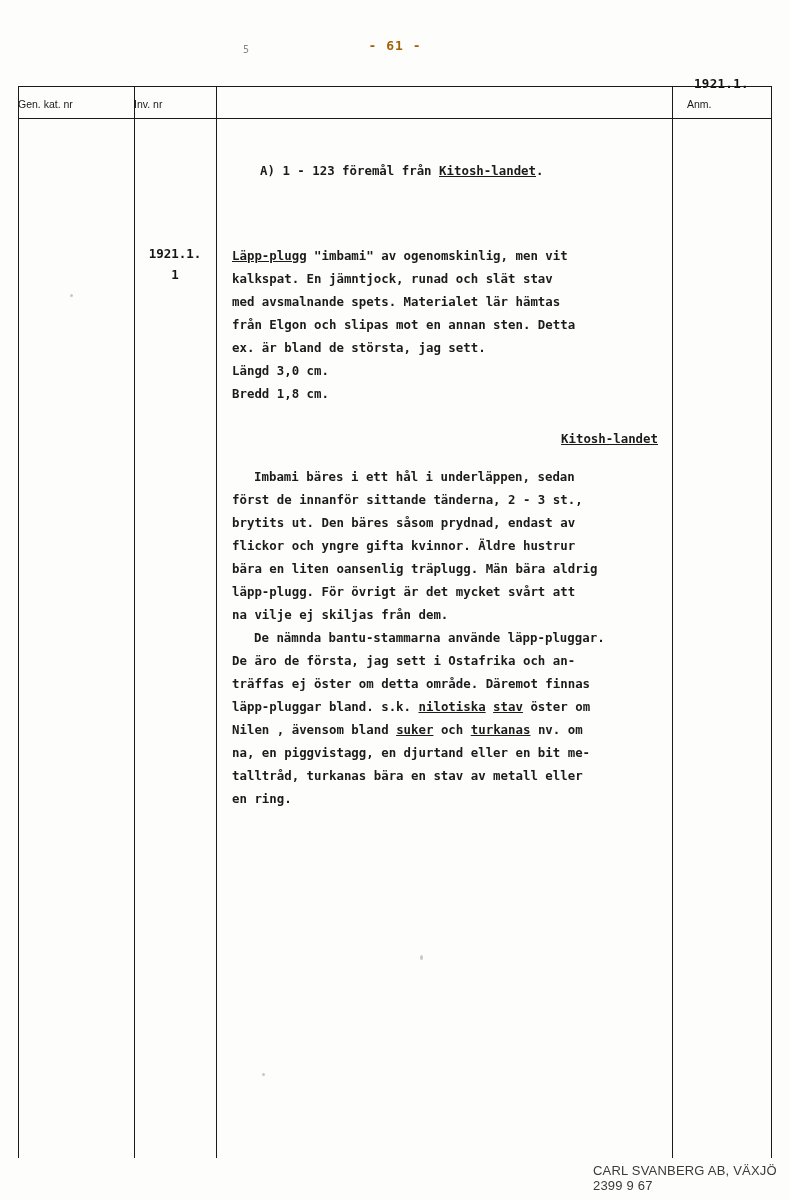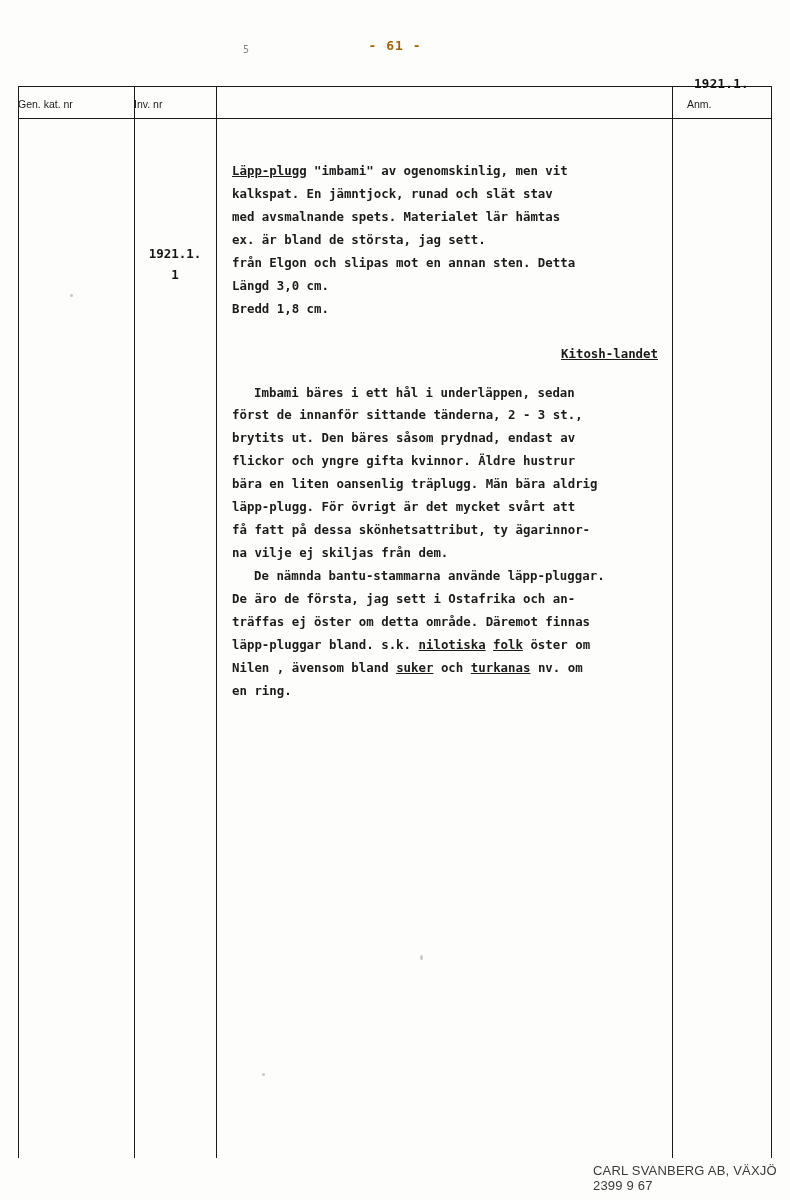--- a/index.html
+++ b/index.html
@@ -185,50 +185,52 @@
   <div class="col-head h2">Inv. nr</div>
   <div class="col-head h4">Anm.</div>
 
   <div class="inv-no">
     <div>1921.1.</div>
     <div>1</div>
   </div>
 
   <div class="body-col">
 
+    <div class="title-line"><span>A) 1 - 123 föremål från </span><span class="u">Kitosh-landet</span><span>.</span></div>
 
     <p class="block">
       <span class="ln"><span class="u">Läpp-plugg</span><span> "imbami" av ogenomskinlig, men vit</span></span>
       <span class="ln">kalkspat. En jämntjock, runad och slät stav</span>
       <span class="ln">med avsmalnande spets. Materialet lär hämtas</span>
+      <span class="ln">från Elgon och slipas mot en annan sten. Detta</span>
       <span class="ln">ex. är bland de största, jag sett.</span>
-      <span class="ln">från Elgon och slipas mot en annan sten. Detta</span>
       <span class="ln">Längd 3,0 cm.</span>
       <span class="ln">Bredd 1,8 cm.</span>
     </p>
 
     <div class="right-head"><span class="u">Kitosh-landet</span></div>
 
     <p class="block">
       <span class="ln indent">Imbami bäres i ett hål i underläppen, sedan</span>
       <span class="ln">först de innanför sittande tänderna, 2 - 3 st.,</span>
       <span class="ln">brytits ut. Den bäres såsom prydnad, endast av</span>
       <span class="ln">flickor och yngre gifta kvinnor. Äldre hustrur</span>
       <span class="ln">bära en liten oansenlig träplugg. Män bära aldrig</span>
       <span class="ln">läpp-plugg. För övrigt är det mycket svårt att</span>
-      <span class="ln">få fatt på dessa skönhetsattribut, ty ägarinnor-</span>
       <span class="ln">na vilje ej skiljas från dem.</span>
     </p>
 
     <p class="block">
       <span class="ln indent">De nämnda bantu-stammarna använde läpp-pluggar.</span>
       <span class="ln">De äro de första, jag sett i Ostafrika och an-</span>
       <span class="ln">träffas ej öster om detta område. Däremot finnas</span>
-      <span class="ln"><span>läpp-pluggar bland. s.k. </span><span class="u">nilotiska</span><span> </span><span class="u">folk</span><span> öster om</span></span>
+      <span class="ln"><span>läpp-pluggar bland. s.k. </span><span class="u">nilotiska</span><span> </span><span class="u">stav</span><span> öster om</span></span>
       <span class="ln"><span>Nilen , ävensom bland </span><span class="u">suker</span><span> och </span><span class="u">turkanas</span><span> nv. om</span></span>
+      <span class="ln">na, en piggvistagg, en djurtand eller en bit me-</span>
+      <span class="ln">talltråd, turkanas bära en stav av metall eller</span>
       <span class="ln">en ring.</span>
     </p>
 
   </div>
 
   <div class="footer-print">CARL SVANBERG AB, VÄXJÖ   2399 9 67</div>
 
   <div class="speck" style="left:420px; top:955px; width:3px; height:5px;"></div>
   <div class="speck" style="left:262px; top:1073px; width:3px; height:3px;"></div>
   <div class="speck" style="left:70px; top:294px; width:3px; height:3px;"></div>

